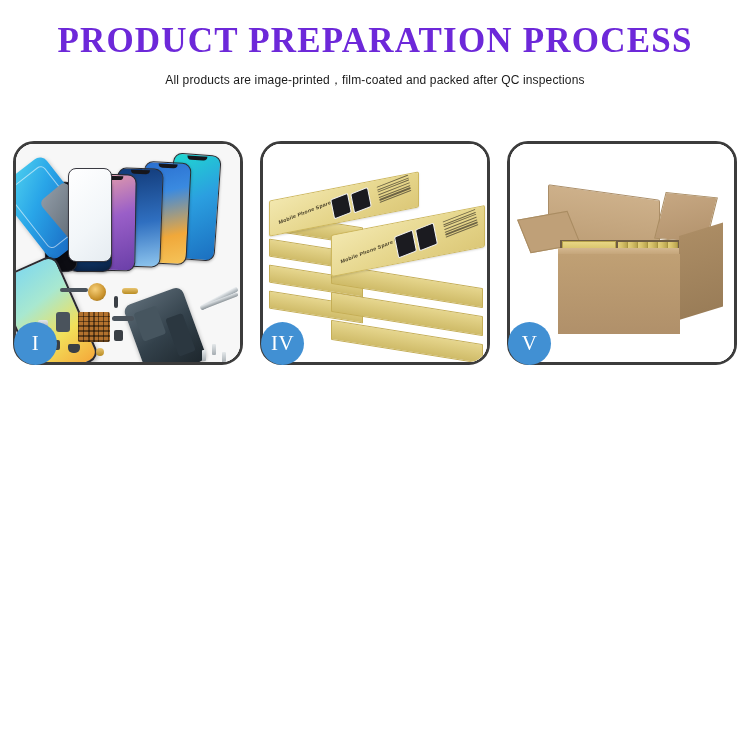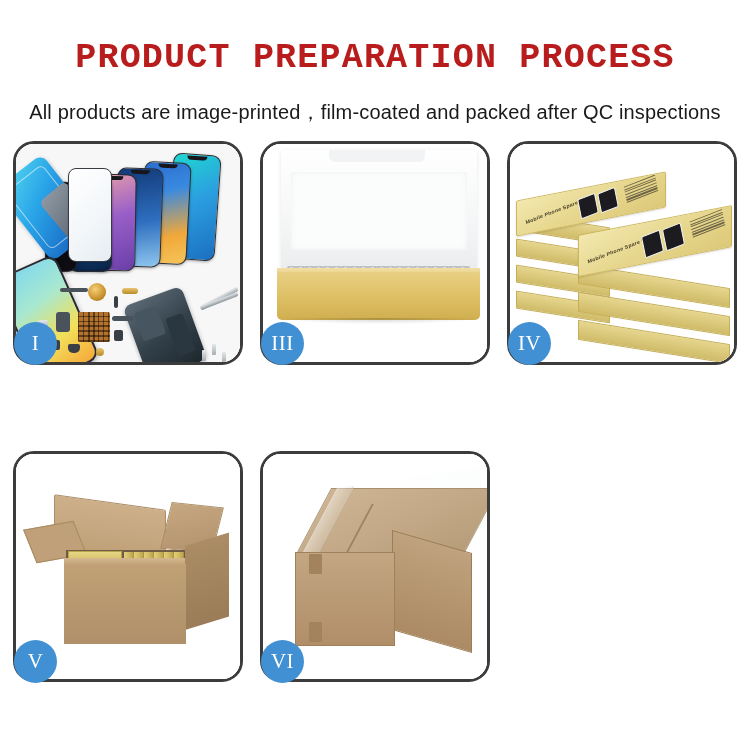--- a/index.html
+++ b/index.html
@@ -17,32 +17,32 @@
 
   
   .header {
     position: absolute;
     top: 0; left: 0;
     width: 750px;
     text-align: center;
   }
   .title {
     margin: 0;
-    padding-top: 38px;
+    padding-top: 21px;
     font-size: 35px;
     font-weight: bold;
     letter-spacing: 1.2px;
-    color: #b91c1c;
-    font-family: Liberation Mono, monospace;
+    color: #6d28d9;
+    font-family: Liberation Serif, serif;
     white-space: nowrap;
   }
   .subtitle {
-    margin: 10px;
+    margin: 0;
     padding-top: 11px;
-    font-size: 20px;
+    font-size: 12px;
     color: #1a1a1a;
     letter-spacing: .15px;
     white-space: nowrap;
   }
 
   
   .grid {
     position: absolute;
     top: 141px;
     left: 13px;
@@ -454,33 +454,20 @@
       <div class="part" style="left:98px; top:186px; width:9px; height:11px;"></div>
       <div class="part gold" style="left:80px; top:204px; width:8px; height:8px; border-radius:50%;"></div>
       <div class="part silver" style="left:186px; top:206px; width:4px; height:11px; border-radius:1px;"></div>
       <div class="part silver" style="left:196px; top:200px; width:4px; height:11px; border-radius:1px;"></div>
       <div class="part silver" style="left:206px; top:208px; width:4px; height:11px; border-radius:1px;"></div>
     </div>
     <div class="badge">I</div>
   </div>
 
 
-  <div class="panel">
-    <div class="stage">
-      <div class="p3-bg"></div>
-      <div class="foam-lid"></div>
-      <div class="kbox-inner">
-        <div class="bubbles"></div>
-      </div>
-      <div class="kbox-rim"></div>
-      <div class="kbox-body"></div>
-      <div class="kbox-shadow"></div>
-    </div>
-    <div class="badge">III</div>
-  </div>
 
   <div class="panel">
     <div class="stage">
       <div class="p4-bg"></div>
       <div class="stack">
 
         <div class="stack-edge" style="left:0px;   top:62px;  width:92px; height:16px; transform:skewY(9deg);"></div>
         <div class="stack-edge" style="left:0px;   top:88px;  width:92px; height:16px; transform:skewY(9deg);"></div>
         <div class="stack-edge" style="left:0px;   top:114px; width:92px; height:16px; transform:skewY(9deg);"></div>
         <div class="stack-edge" style="left:0px;   top:140px; width:92px; height:16px; transform:skewY(9deg);"></div>
@@ -550,28 +537,14 @@
         <div class="ybox" style="left:108px; top:2px; height:36px;"></div>
       </div>
 
       <div class="carton-topedge"></div>
       <div class="carton-right"></div>
       <div class="carton-front"></div>
     </div>
     <div class="badge">V</div>
   </div>
 
-  <div class="panel">
-    <div class="stage">
-      <div class="p6-bg"></div>
-      <div class="plastic-sheen"></div>
-      <div class="sealed-top"></div>
-      <div class="tape"></div>
-      <div class="seam-v"></div>
-      <div class="sealed-side"></div>
-      <div class="sealed-front"></div>
-      <div class="tape-tab" style="left:46px; top:100px;"></div>
-      <div class="tape-tab" style="left:46px; top:168px;"></div>
-    </div>
-    <div class="badge">VI</div>
-  </div>
 
 </div>
 
 </body></html>

